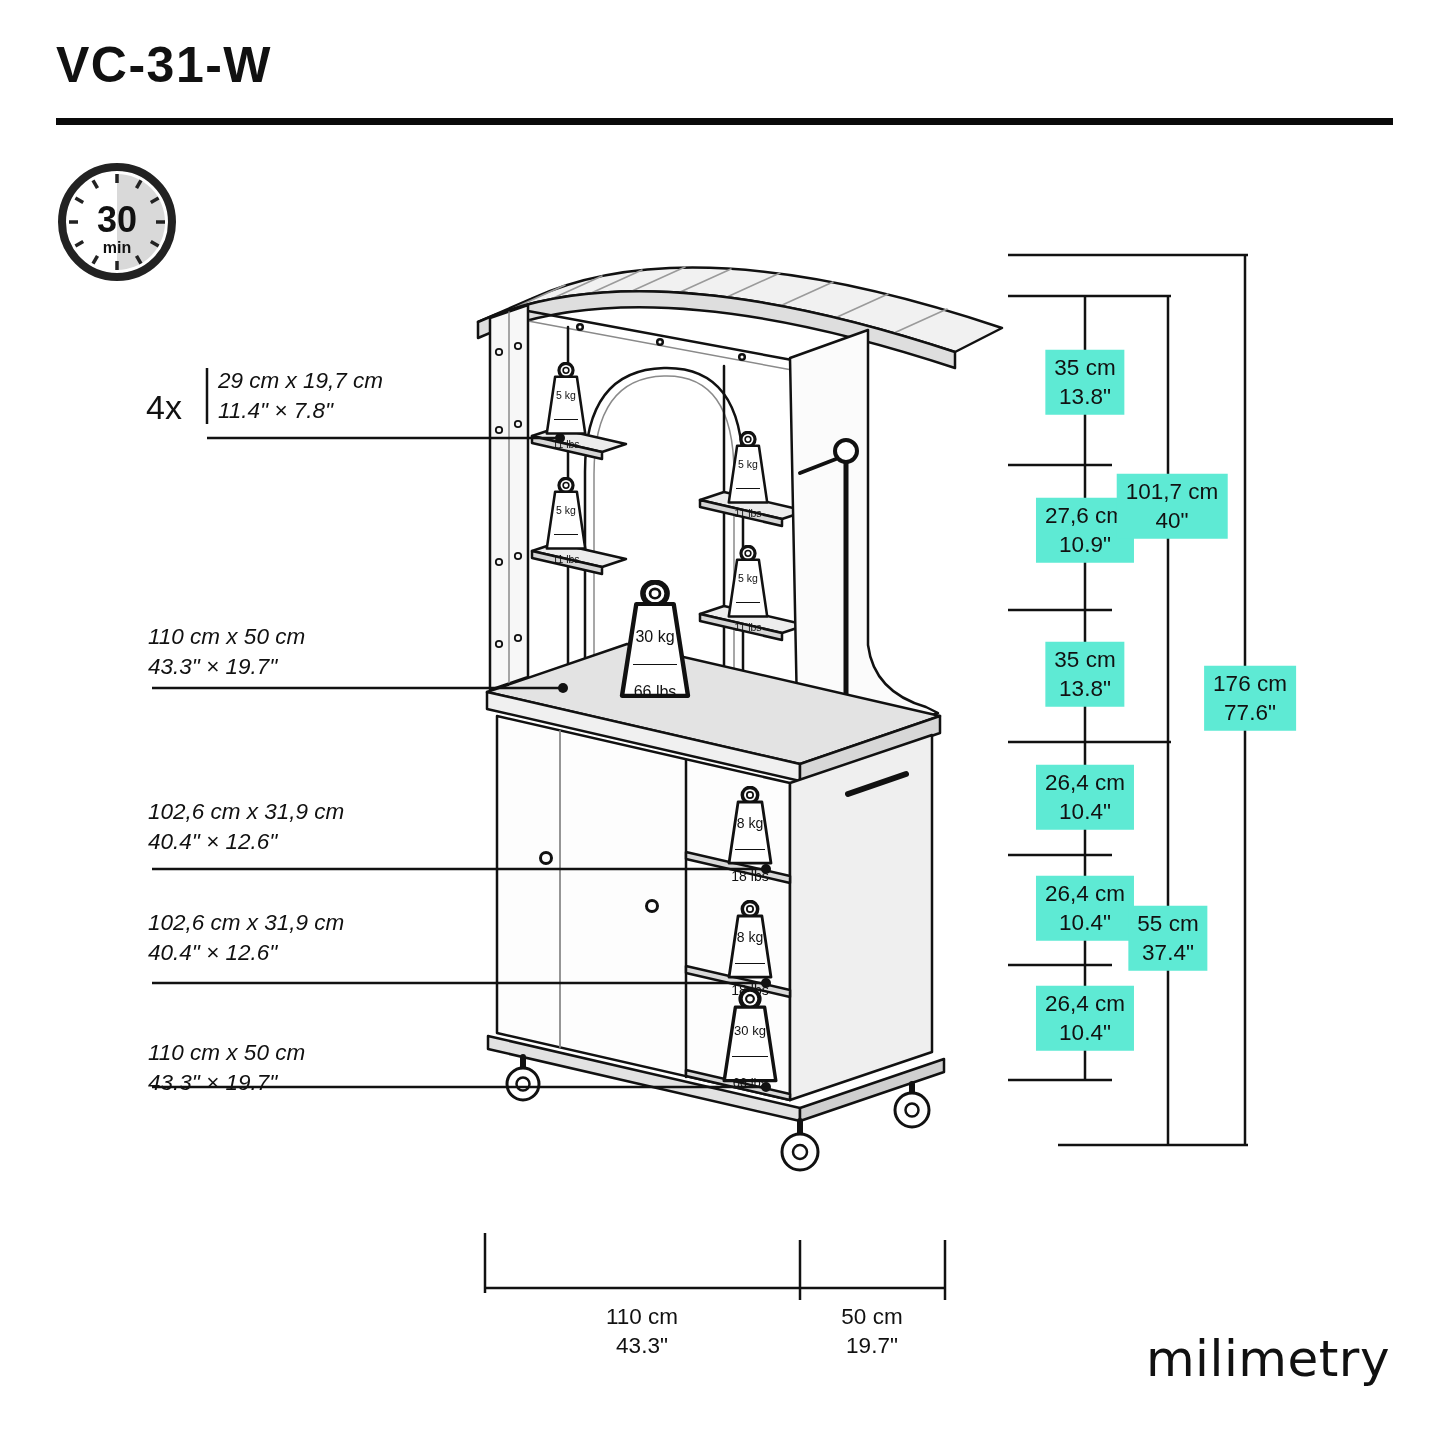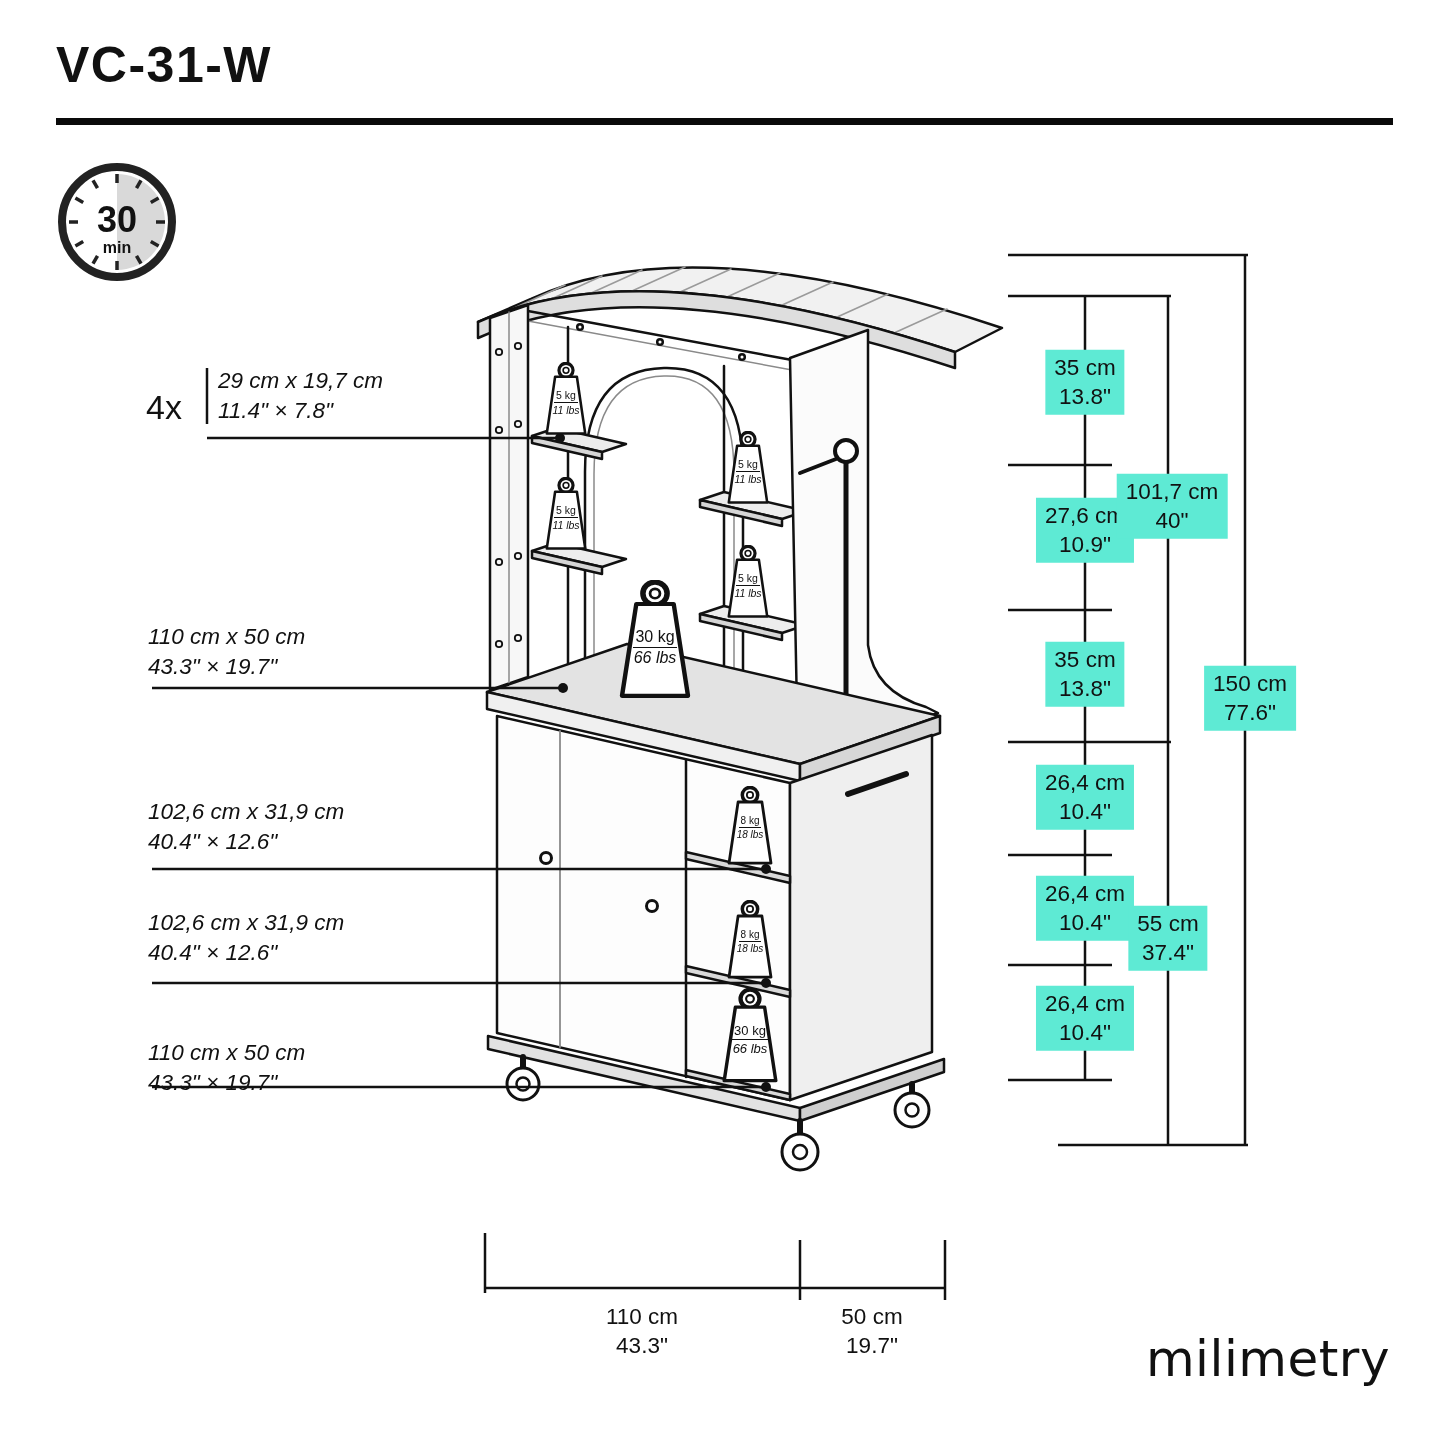--- a/index.html
+++ b/index.html
@@ -30,24 +30,24 @@
     position:absolute; transform:translate(-50%,0);
     text-align:center; font-size:22.5px; line-height:1.3; white-space:nowrap;
   }
   .plabel {
     position:absolute; font-size:22.5px; line-height:1.34; white-space:nowrap;font-style:italic;
   }
   .qty { position:absolute; font-size:34px; }
   .weight { position:absolute; }
   .weight svg { display:block; width:100%; height:100%; }
   .weight .wtext { position:absolute; left:0; right:0; top:36%; text-align:center; color:#111; }
-  .weight .wkg { display:block; width:max-content; margin:0 auto; padding:0 2px 1px; border-bottom:1.5px solid #111; }
-  .weight .wlbs { display:block; width:max-content; margin:1px auto 0;font-style:italic; }
+  .weight .wkg { display:block; width:max-content; margin:0 auto; padding:0 2px 18px; border-bottom:1.5px solid #111; }
+  .weight .wlbs { display:block; width:max-content; margin:18px auto 0; }
   .w-sm  { width:64px;  height:74px;  font-size:10.5px; }
-  .w-md  { width:70px;  height:80px;  font-size:10px; }
+  .w-md  { width:70px;  height:80px;  font-size:14px; }
   .w-md2 { width:86px;  height:96px;  font-size:13px; }
   .w-lg  { width:110px; height:120px; font-size:16px; }
   .w-lg .wtext { top:40%; }
   .brand {
     position:absolute; right:55px; top:1330px;
     font-size:50px; font-weight:500; letter-spacing:0.5px;
     font-family:"DejaVu Sans",sans-serif;
   }
   svg text { font-family:"Liberation Sans","DejaVu Sans",sans-serif; }
 </style>
@@ -345,21 +345,21 @@
 </div>
 <div class="dim" style="left:1168px;top:938px">
   <div>55 cm</div>
   <div>37.4"</div>
 </div>
 <div class="dim" style="left:1085px;top:1018px">
   <div>26,4 cm</div>
   <div>10.4"</div>
 </div>
 <div class="dim" style="left:1250px;top:698px">
-  <div>150 cm</div>
+  <div>176 cm</div>
   <div>77.6"</div>
 </div>
 
 <div class="bdim" style="left:642px;top:1302px">
   <div>110 cm</div>
   <div>43.3"</div>
 </div>
 <div class="bdim" style="left:872px;top:1302px">
   <div>50 cm</div>
   <div>19.7"</div>

